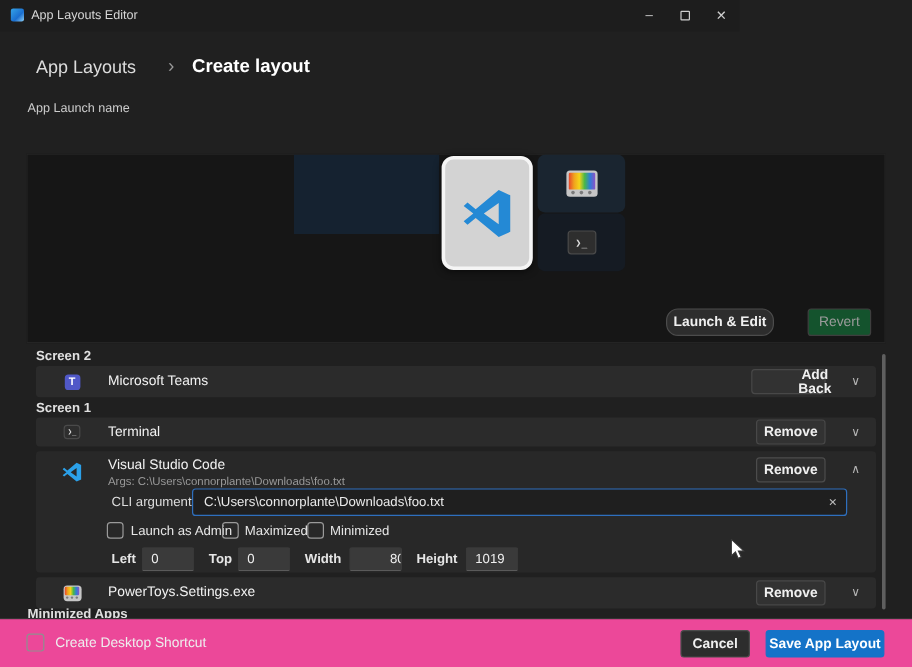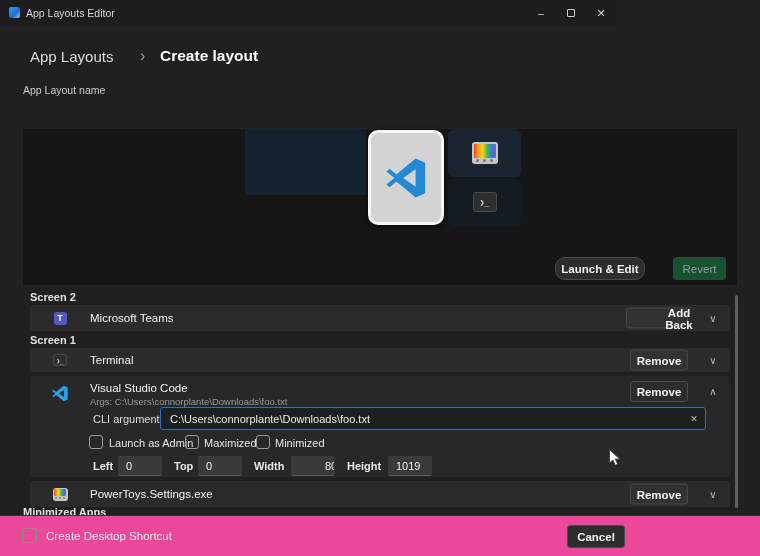--- a/index.html
+++ b/index.html
@@ -115,21 +115,21 @@
       </button>
     <button class="win-btn" style="right:0;">✕</button>
   </div>
 
   <div>
     <span class="crumb-parent">App Layouts</span>
     <span class="crumb-sep">›</span>
     <span class="crumb-current">Create layout</span>
   </div>
 
-  <div class="name-label">App Layout name</div>
+  <div class="name-label">App Launch name</div>
 
   <div class="preview">
     <div class="navy-tile"></div>
 
     <div class="sel-card">
       <svg width="40" height="40" viewBox="0 0 100 100">
         <path d="M74 1 L98 12 V88 L74 99 L26 59 L9 73 L1 66 L21 50 L1 34 L9 27 L26 41 Z M74 28 L43 50 L74 72 Z" fill="#2489d5" fill-rule="evenodd"></path>
       </svg>
     </div>
 
@@ -224,19 +224,20 @@
   </div>
 
   <div class="section-label" style="left:23px; top:506px;">Minimized Apps</div>
 
   <div class="scrollbar"></div>
 
   <div class="footer">
     <span class="footer-cb"></span>
     <span class="footer-cb-label">Create Desktop Shortcut</span>
     <button class="btn btn-dark cancel-btn">Cancel</button>
+    <button class="btn save-btn">Save App Layout</button>
   </div>
 
   <svg class="cursor" width="15" height="18" viewBox="0 0 15 18">
     <path d="M1.5 0.5 L1.5 14 L4.9 11 L7.2 16.3 L9.7 15.2 L7.3 10.1 L11.8 10.1 Z" fill="#ffffff" stroke="#3a3a3a" stroke-width="0.9"></path>
   </svg>
 
 </div>
 
 </body></html>

